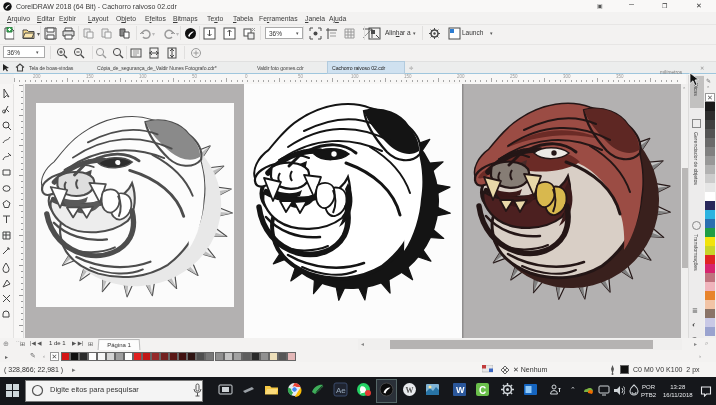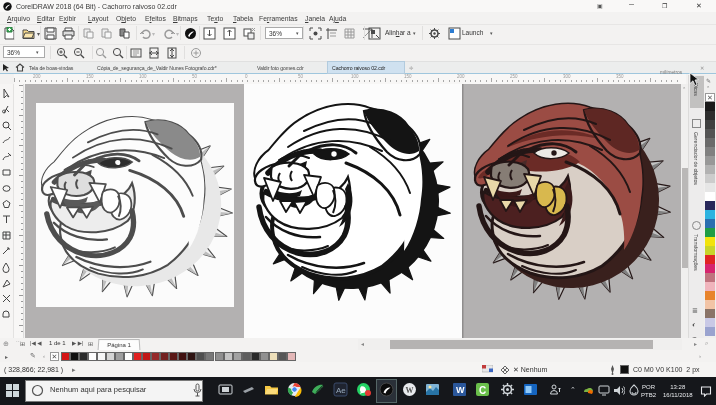--- a/index.html
+++ b/index.html
@@ -801,19 +801,19 @@
   </svg>
 <div class="abs" style="left:641px;top:383px;color:#e8eaed;font-size:6px;line-height:8px;text-align:center">POR<br>PTB2</div>
 <div class="abs" style="left:663px;top:383px;color:#e8eaed;font-size:6px;line-height:8px;text-align:center">13:28<br>16/11/2018</div>
 <svg class="abs" style="left:700px;top:385px" width="12" height="12" viewBox="0 0 12 12">
     <path d="M1.5,2 h9 v7 h-4 l-2,2 v-2 h-3 Z" fill="none" stroke="#e8eaed" stroke-width="1.1"></path>
   </svg>
 <div class="abs" id="searchbox"></div>
 <svg class="abs" style="left:31px;top:384px" width="13" height="13" viewBox="0 0 13 13">
     <circle cx="6.5" cy="6.5" r="5" fill="none" stroke="#555" stroke-width="1.2"></circle>
   </svg>
-<span class="abs" style="left:50px;top:385px;color:#333;font-size:7.5px">Nenhum aqui para pesquisar</span>
+<span class="abs" style="left:50px;top:385px;color:#333;font-size:7.5px">Digite eitos para pesquisar</span>
 <svg class="abs" style="left:192px;top:383px" width="11" height="14" viewBox="0 0 11 14">
     <rect x="4" y="1" width="3" height="7" rx="1.5" fill="none" stroke="#555"></rect>
     <path d="M2,6 a3.5,3.5 0 0 0 7,0 M5.5,10 v3 M3.5,13 h4" fill="none" stroke="#555"></path>
   </svg>
 <svg class="abs" style="left:688px;top:72px" width="12" height="15" viewBox="0 0 12 15">
     <path d="M2,1 L2,11.5 L5,8.8 L7,13.5 L9,12.6 L7,8 L10.5,7.6 Z" fill="#111" stroke="#fff" stroke-width="0.7"></path>
   </svg>
 </body></html>

